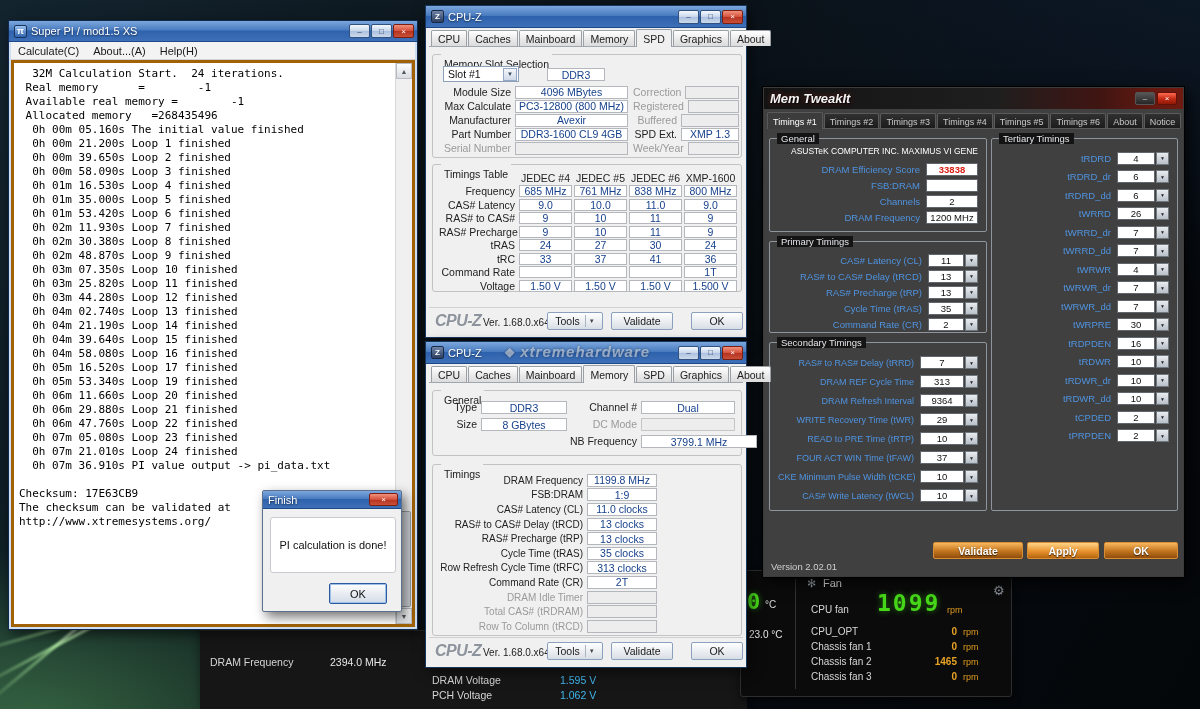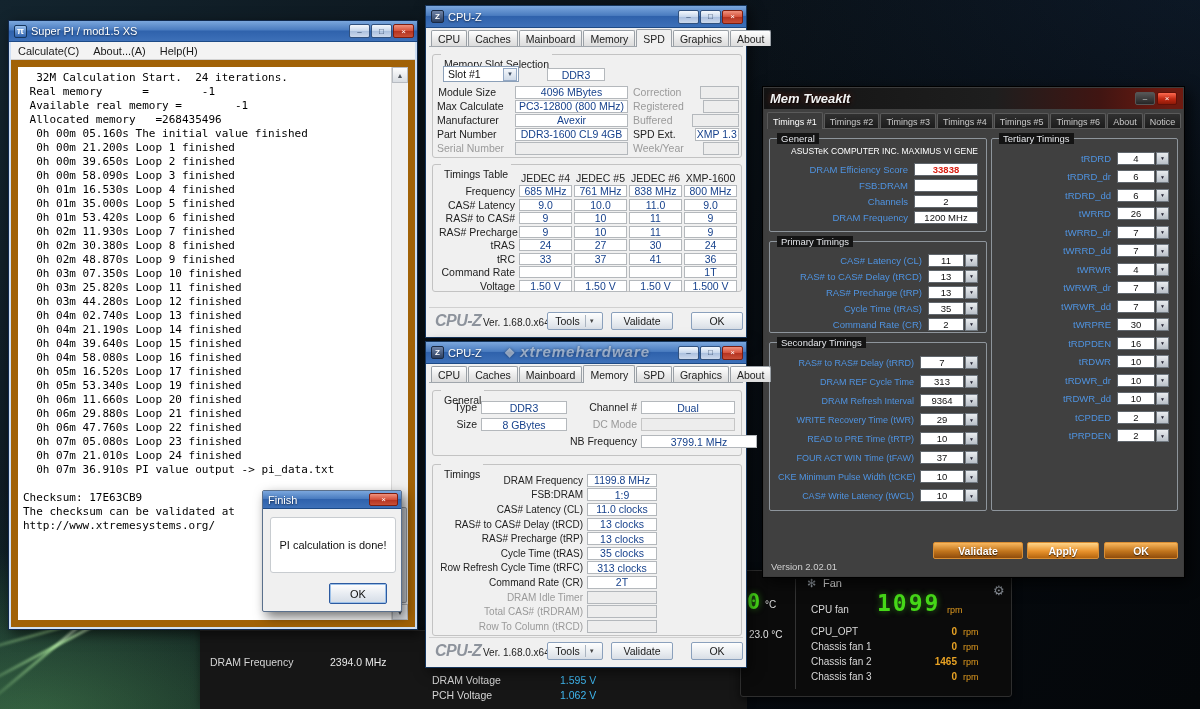--- a/index.html
+++ b/index.html
@@ -28,21 +28,21 @@
  color:#fff;font-size:8px;font-weight:bold;display:flex;align-items:center;justify-content:center}
 
 
 .spi-win{background:#cfe0f5;border:1px solid #10294d;box-shadow:3px 4px 12px rgba(0,0,0,.6)}
 .spi-win .titlebar{height:21px}
 .spi-icon{width:13px;height:13px;border-radius:2px;background:linear-gradient(#9cc3f0,#2e62ae);border:1px solid #16365e;
  color:#fff;font-size:9px;font-weight:bold;display:flex;align-items:center;justify-content:center}
 .spi-menubar{position:absolute;left:2px;right:2px;top:21px;height:18px;background:#f3f3f3;border-bottom:1px solid #d2d2d2;
  display:flex;align-items:center;gap:14px;padding:0 7px;color:#1a1a1a}
 .menu-item{font-size:11px;white-space:nowrap}
-.spi-content{position:absolute;left:2px;right:2px;top:39px;bottom:2px;background:#fff;border:7px solid #a16207;overflow:hidden}
+.spi-content{position:absolute;left:2px;right:2px;top:39px;bottom:2px;background:#fff;border:3px solid #a16207;overflow:hidden}
 .spi-log{font-family:"DejaVu Sans Mono",monospace;font-size:11px;line-height:14px;color:#000;padding:4px 20px 0 5px;white-space:pre}
 .spi-scroll{position:absolute;top:0;right:0;bottom:0;width:17px;background:#f0f0f0;border-left:1px solid #d8d8d8}
 .sb-arrow{position:absolute;left:0;width:16px;height:16px;background:linear-gradient(#fdfdfd,#d9dde2);border:1px solid #b8bcc2;
  color:#50565e;font-size:7px;display:flex;align-items:center;justify-content:center}
 .sb-arrow.up{top:0}.sb-arrow.down{bottom:0}
 .sb-thumb{position:absolute;left:1px;width:14px;height:96px;bottom:17px;background:linear-gradient(90deg,#e8eaed,#cdd2d8);
  border:1px solid #9aa0a8;border-radius:2px}
 
 
 .cpuz-win{background:#f0f0f0;border:1px solid #17375e;box-shadow:3px 4px 12px rgba(0,0,0,.55)}
@@ -53,21 +53,21 @@
  display:flex;align-items:center}
 .tab.active{height:18px;background:#f0f0f0;margin-bottom:-1px;position:relative;z-index:2}
 .group{position:absolute;border:1px solid #c3c3c3;border-radius:3px}
 .gtitle{position:absolute;top:-7px;left:8px;background:#f0f0f0;padding:10px 3px;font-size:10.5px;color:#1a1a1a;line-height:13px;white-space:nowrap}
 .fbox{background:#fff;border:1px solid #b4b8bc;height:13px;display:flex;align-items:center;justify-content:center;
  font-size:10.5px;color:#16418c;white-space:nowrap;overflow:hidden}
 .fbox.dis{background:#ededed;border-color:#c6c6c6}
 .flabel{font-size:10.5px;color:#222;text-align:right;white-space:nowrap;line-height:13px}
 .flabel.dim{color:#9a9a9a}
 .frow{display:flex;align-items:center;height:14px}
-.frow .flabel{padding-right:19px}
+.frow .flabel{padding-right:4px}
 .combo{position:absolute;background:#fff;border:1px solid #8ca0b8;height:16px;display:flex;align-items:center;font-size:10.5px;color:#111;padding-left:4px}
 .combo-text{flex:1;white-space:nowrap}
 .combo-arrow{width:14px;height:13px;margin:0 1px;background:linear-gradient(#f4f7fb,#cfdae8);border:1px solid #93a8c4;
  font-size:6px;color:#3a4a60;display:flex;align-items:center;justify-content:center}
 .spd-left .frow .flabel{width:78px}
 .spd-left .frow .fbox{width:113px}
 .spd-left .frow:last-child .flabel{color:#9a9a9a}
 .spd-left .frow:last-child .fbox{background:#ededed}
 .spd-right .frow .flabel{flex:1;color:#9a9a9a}
 .spd-right .frow .fbox{width:58px;background:#ededed}
@@ -104,21 +104,21 @@
 .mtk-tabs{position:absolute;left:4px;right:4px;top:24px;height:18px;display:flex;align-items:flex-end;border-bottom:1px solid #5a5a5a}
 .mtk-tab{height:15px;padding:1px 5px 0;margin-right:1px;font-size:9px;color:#c8c8c8;white-space:nowrap;
  background:linear-gradient(#303030,#1c1c1c);border:1px solid #5a5a5a;border-bottom:none;border-radius:2px 2px 0 0;display:flex;align-items:center}
 .mtk-tab.active{background:#3c3c3c;color:#fff;height:17px;margin-bottom:-1px}
 .mtk-group{position:absolute;border:1px solid #8e959c;border-radius:2px}
 .mtk-gtitle{position:absolute;top:-6px;left:7px;background:#141414;padding:0 4px;font-size:9.5px;color:#e4e6ea;line-height:11px;white-space:nowrap}
 .mtk-board{font-size:8.5px;color:#fff;text-align:right;white-space:nowrap;overflow:hidden}
 .grow{display:flex;align-items:center;height:16px}
 .mtk-row{display:flex;align-items:center}
 .mtk-label{flex:1;text-align:right;padding-right:6px;font-size:9.5px;color:#4f93e0;white-space:nowrap;overflow:hidden}
-.mtk-gbox{width:64px;height:13px;background:#fff;border:1px solid #60666c;display:flex;align-items:center;justify-content:center;font-size:9.5px;color:#111}
+.mtk-gbox{width:52px;height:13px;background:#fff;border:1px solid #60666c;display:flex;align-items:center;justify-content:center;font-size:9.5px;color:#111}
 .mtk-gbox.score{color:#d81c10;font-weight:bold}
 .mtk-valbox{width:36px;height:13px;background:#fff;border:1px solid #60666c;display:flex;align-items:center;justify-content:center;font-size:9.5px;color:#111}
 .mtk-spin{width:13px;height:13px;margin-left:1px;background:linear-gradient(#e9ecef,#b9c0c8);border:1px solid #707880;
  font-size:5px;color:#223;display:flex;align-items:center;justify-content:center}
 .rows-primary .mtk-row{height:16px}
 .rows-secondary .mtk-row{height:19px}
 .rows-secondary .mtk-valbox{width:44px}
 .rows-secondary .mtk-label{font-size:9px}
 .rows-tertiary .mtk-row{height:18.5px}
 .rows-tertiary .mtk-valbox{width:38px}

